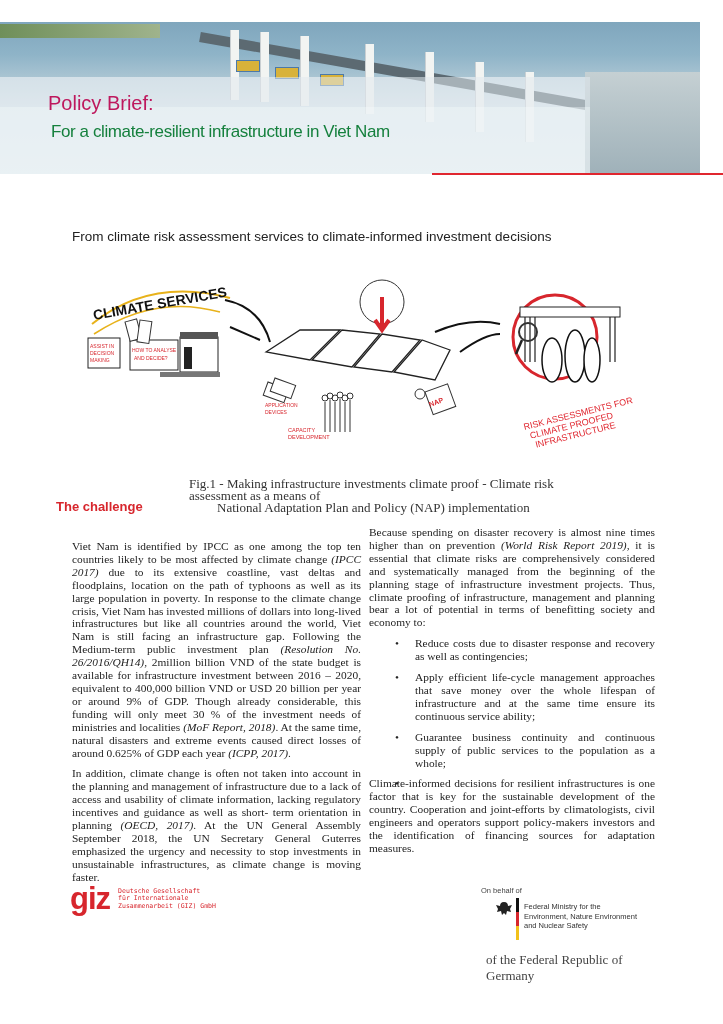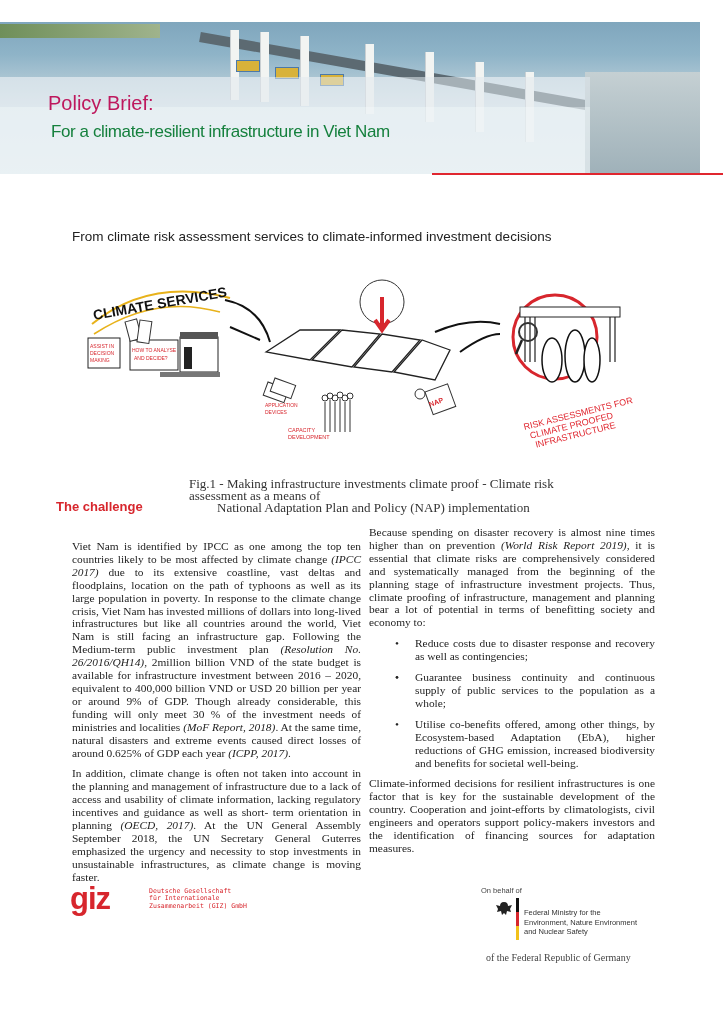--- a/index.html
+++ b/index.html
@@ -50,30 +50,30 @@
   .col-right { left: 369px; top: 494px; width: 286px; margin-top: 32px; }
   .section-heading {
     position: absolute; left: 56px; top: 499px; font-family: "Liberation Sans", sans-serif;
     font-size: 13px; font-weight: bold; color: #d7262d;
   }
   .col p { margin: 0 0 8px 0; }
   .col i { font-style: italic; }
   ul.bullets { list-style: none; margin: 6px 0 6px 0; padding: 0; }
   ul.bullets li { position: relative; padding-left: 46px; margin-bottom: 8px; }
   ul.bullets li .dot { position: absolute; left: 26px; top: 0; }
-  .giz-logo { position: absolute; left: 70px; top: 884px; display: flex; align-items: center; gap: 31px; }
+  .giz-logo { position: absolute; left: 70px; top: 884px; display: flex; align-items: center; }
   .giz-word { font-family: "Liberation Sans", sans-serif; font-size: 31px; font-weight: bold; color: #d7262d; letter-spacing: -1px; line-height: 30px; }
   .giz-text { margin-left: 8px; font-family: "DejaVu Sans Mono", monospace; font-size: 6.5px; line-height: 7.5px; color: #d7262d; }
   .bmu { position: absolute; left: 481px; top: 886px; width: 170px; height: 80px; font-family: "Liberation Sans", sans-serif; }
   .bmu .onbehalf { position: absolute; left: 0; top: 0; font-size: 7.5px; color: #444; }
   .bmu .eagle { position: absolute; left: 14px; top: 14px; width: 18px; height: 18px; }
   .bmu .flag { position: absolute; left: 35px; top: 12px; width: 3px; height: 42px;
     background: linear-gradient(180deg, #111 0 33%, #d7262d 33% 66%, #f2c11b 66% 100%); }
-  .bmu .ministry { position: absolute; left: 43px; top: 22px; font-size: 7.5px; line-height: 9.5px; color: #333; }
-  .bmu .republic { position: absolute; left: 5px; top: 66px; font-size: 10px; color: #444; font-family: "Liberation Serif", serif; }
+  .bmu .ministry { position: absolute; left: 43px; top: 16px; font-size: 7.5px; line-height: 9.5px; color: #333; }
+  .bmu .republic { position: absolute; left: 5px; top: 66px; font-size: 13px; color: #444; font-family: "Liberation Serif", serif; }
 </style>
 </head>
 <body>
 
 <div class="banner">
   <div class="water"></div>
   <div class="shore"></div>
   <div class="bridge"></div>
   <div class="pier" style="left:230px;top:8px;"></div>
   <div class="pier" style="left:260px;top:10px;"></div>
@@ -178,23 +178,23 @@
 <div class="section-heading">The challenge</div>
 <div class="col col-left">
   <p>Viet Nam is identified by IPCC as one among the  top ten countries likely to be most affected by climate change <i>(IPCC 2017)</i> due to its extensive coastline, vast deltas and floodplains, location on the path of typhoons as well as its large population in poverty. In response to the climate change crisis, Viet Nam has invested millions of dollars into long-lived infrastructures but like all countries around the world, Viet Nam is still facing an infrastructure gap. Following the Medium-term public investment plan <i>(Resolution No. 26/2016/QH14)</i>, 2million billion VND of the state budget is available for infrastructure investment between 2016 – 2020, equivalent to 400,000 billion VND or USD 20 billion per year or around 9% of GDP. Though already considerable, this funding will only meet 30 % of the investment needs of ministries and localities <i>(MoF Report, 2018)</i>. At the same time, natural disasters and extreme events caused direct losses of around 0.625% of GDP each year <i>(ICPP, 2017)</i>.</p>
   <p>In addition, climate change is often not taken into account in the planning and management of infrastructure due to a lack of access and usability of climate information, lacking regulatory incentives and guidance as well as short- term orientation in planning <i>(OECD, 2017)</i>. At the UN General Assembly September 2018, the UN Secretary General Guterres emphasized the urgency and necessity to stop investments in unsustainable infrastructures, as climate change is moving faster.</p>
 </div>
 
 <div class="col col-right">
   <p>Because spending on disaster recovery is almost nine times higher than on prevention <i>(World Risk Report 2019)</i>, it is essential that climate risks are comprehensively considered and systematically managed from the beginning of the planning stage of infrastructure investment projects. Thus, climate proofing of infrastructure, management and planning bear a lot of potential in terms of benefitting society and economy to:</p>
   <ul class="bullets">
     <li><span class="dot">•</span><span>Reduce costs due to disaster response and recovery as well as contingencies;</span></li>
+    <li><span class="dot">•</span><span>Apply efficient life-cycle management approaches that save money over the whole lifespan of infrastructure and at the same time ensure its continuous service ability;</span></li>
+    <li><span class="dot">•</span><span>Guarantee business continuity and continuous supply of public services to the population as a whole;</span></li>
     <li><span class="dot">•</span></li>
-    <li><span class="dot">•</span><span>Guarantee business continuity and continuous supply of public services to the population as a whole;</span></li>
-    <li><span class="dot">•</span><span>Utilise co-benefits offered, among other things, by Ecosystem-based Adaptation (EbA), higher reductions of GHG emission, increased biodiversity and benefits for societal well-being.</span></li>
   </ul>
   <p>Climate-informed decisions for resilient infrastructures is one factor that is key for the sustainable development of the country. Cooperation and joint-efforts by climatologists, civil engineers and operators support policy-makers investors and the identification of financing sources for adaptation measures.</p>
 </div>
 
 <div class="giz-logo">
   <span class="giz-word">giz</span>
   <div class="giz-text">
     <div>Deutsche Gesellschaft</div>
     <div>für Internationale</div>
     <div>Zusammenarbeit (GIZ) GmbH</div>

